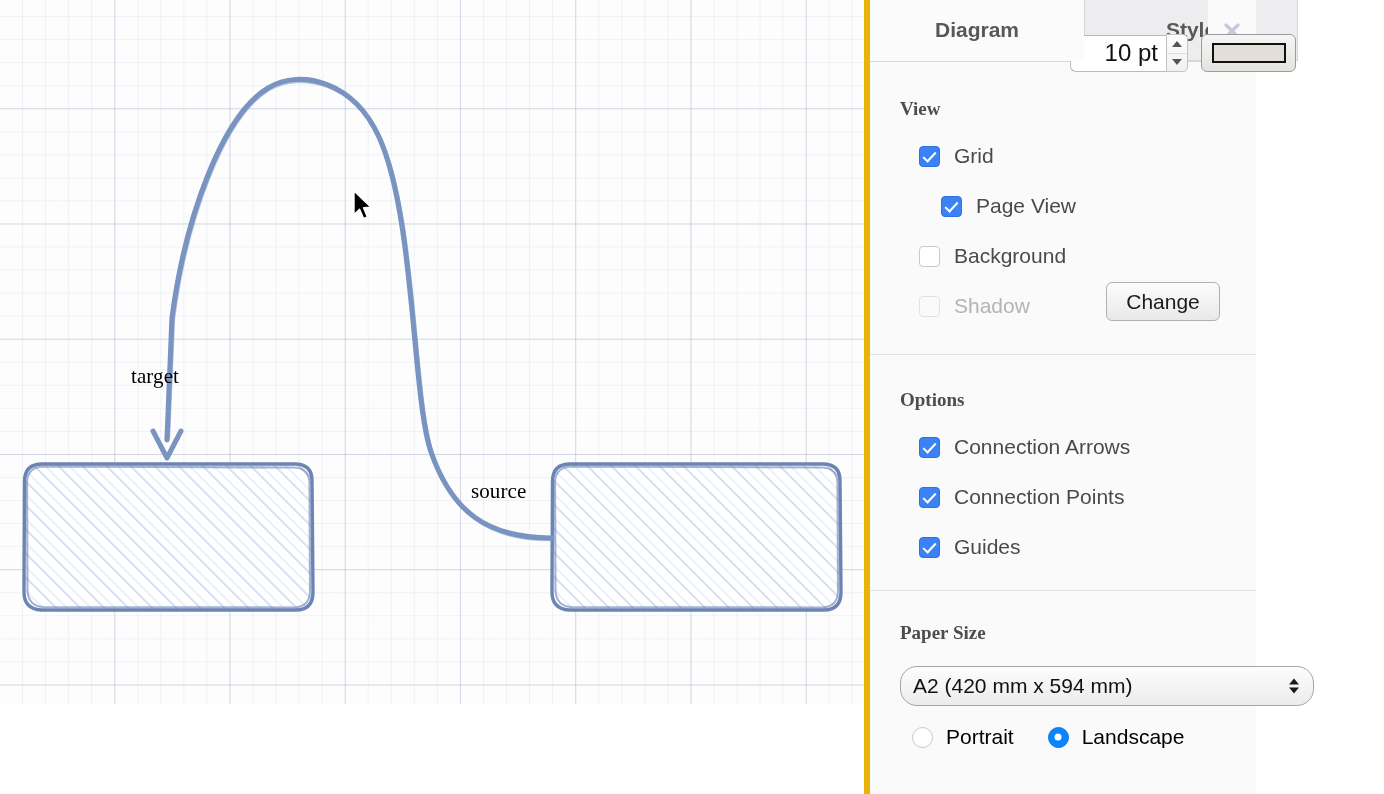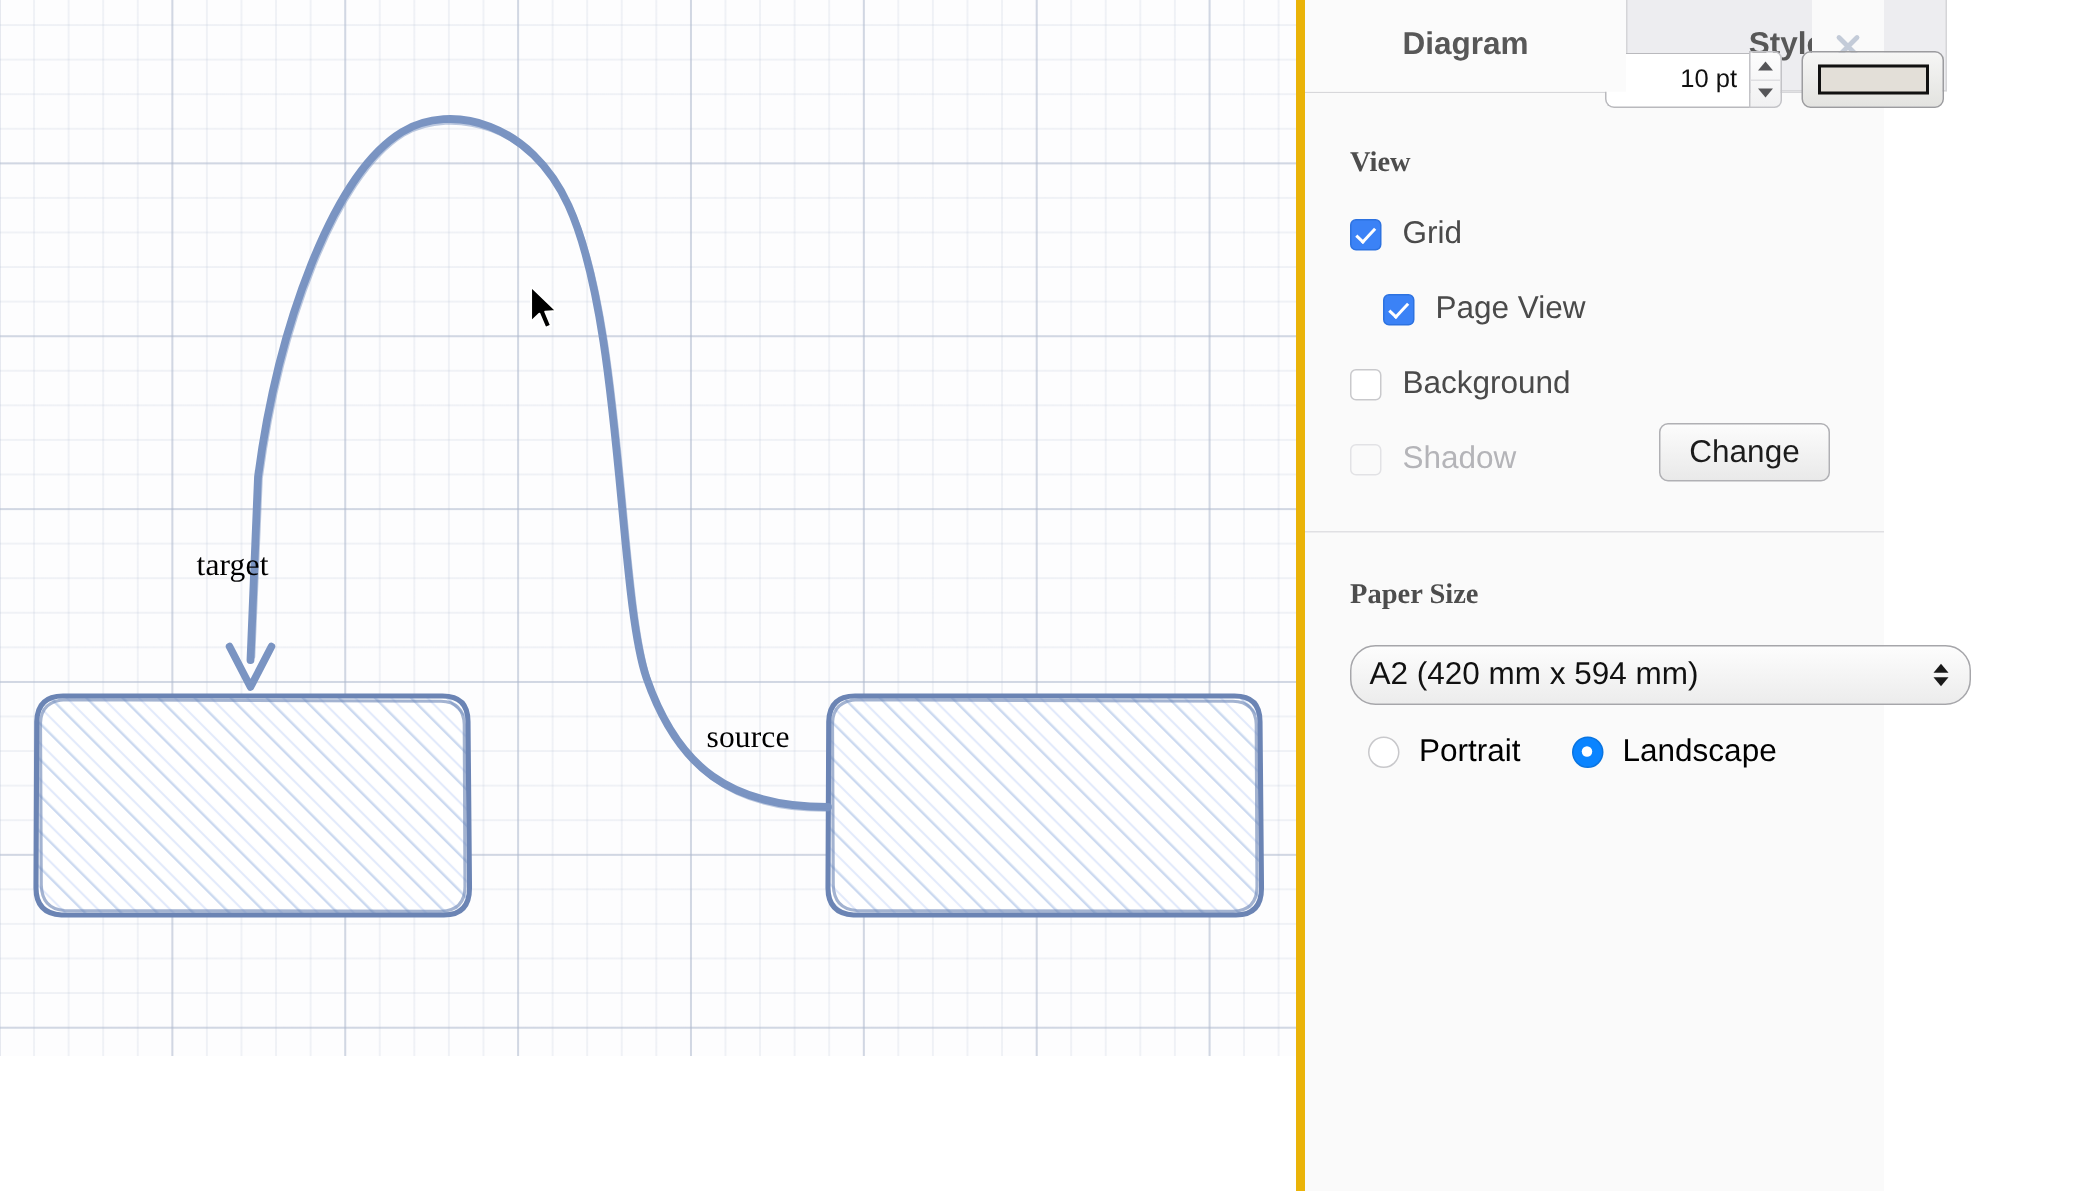--- a/index.html
+++ b/index.html
@@ -177,20 +177,21 @@
     padding-top: 36px;
     font-family: Liberation Serif, serif;
   }
   #section-options .section-title { padding-top: 34px; }
   #section-paper .section-title { padding-top: 31px; }
 
   .check-row {
     display: flex;
     align-items: center;
     position: relative;
+    margin-left: 19px;
   }
   .checkbox {
     width: 21px; height: 21px;
     border-radius: 4px;
     box-sizing: border-box;
     flex: 0 0 auto;
     position: relative;
     cursor: default;
   }
   .checkbox.checked {
@@ -234,21 +235,21 @@
   }
   #grid-size-input {
     width: 96px;
     height: 37px;
     box-sizing: border-box;
     border: 1px solid #b9b9bd;
     border-right: none;
     border-radius: 6px 0 0 6px;
     background: #ffffff;
     font-family: "Liberation Sans", sans-serif;
-    font-size: 17px;
+    font-size: 24px;
     color: #111111;
     text-align: right;
     padding: 0 8px 0 4px;
     outline: none;
   }
   #grid-size-stepper {
     width: 22px; height: 38px;
     border: 1px solid #c3c3c7;
     border-radius: 0 5px 5px 0;
     background: linear-gradient(#fdfdfd, #f1f1f2);
@@ -494,20 +495,38 @@
           </div>
         </div>
         <div id="grid-color-button">
           <div id="grid-color-swatch"></div>
         </div>
       </div>
 
       <button id="change-button">Change</button>
     </div>
 
+    <div class="section" id="section-options">
+      <div class="section-title">Options</div>
+
+      <div class="check-row" id="row-conn-arrows">
+        <div class="checkbox checked"></div>
+        <div class="check-label">Connection Arrows</div>
+      </div>
+
+      <div class="check-row" id="row-conn-points">
+        <div class="checkbox checked"></div>
+        <div class="check-label">Connection Points</div>
+      </div>
+
+      <div class="check-row" id="row-guides">
+        <div class="checkbox checked"></div>
+        <div class="check-label">Guides</div>
+      </div>
+    </div>
 
     <div class="section" id="section-paper">
       <div class="section-title">Paper Size</div>
 
       <div id="paper-select">
         <span id="paper-select-value">A2 (420 mm x 594 mm)</span>
         <span id="paper-select-arrows">
           <span class="tri tri-up"></span>
           <span class="tri tri-down"></span>
         </span>

